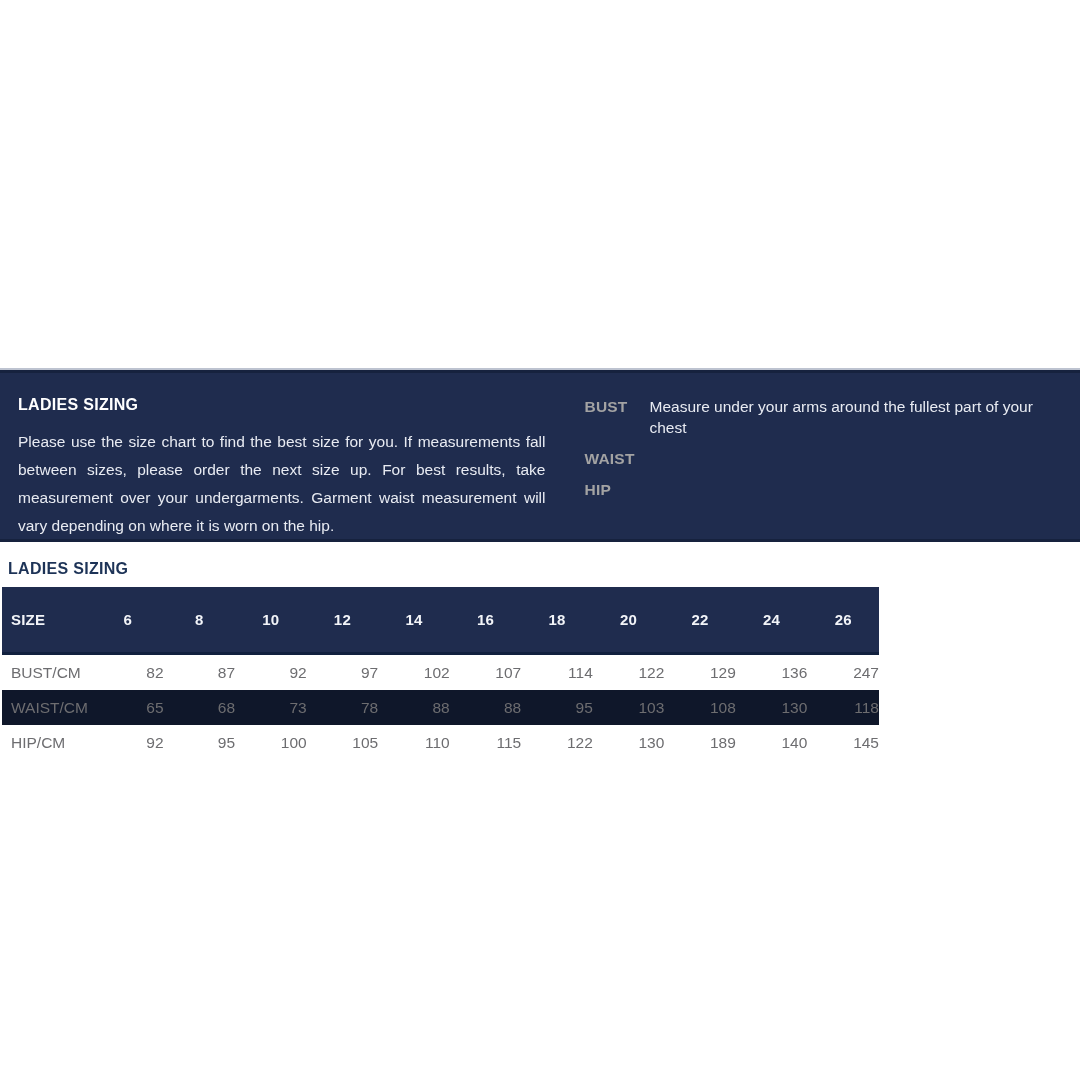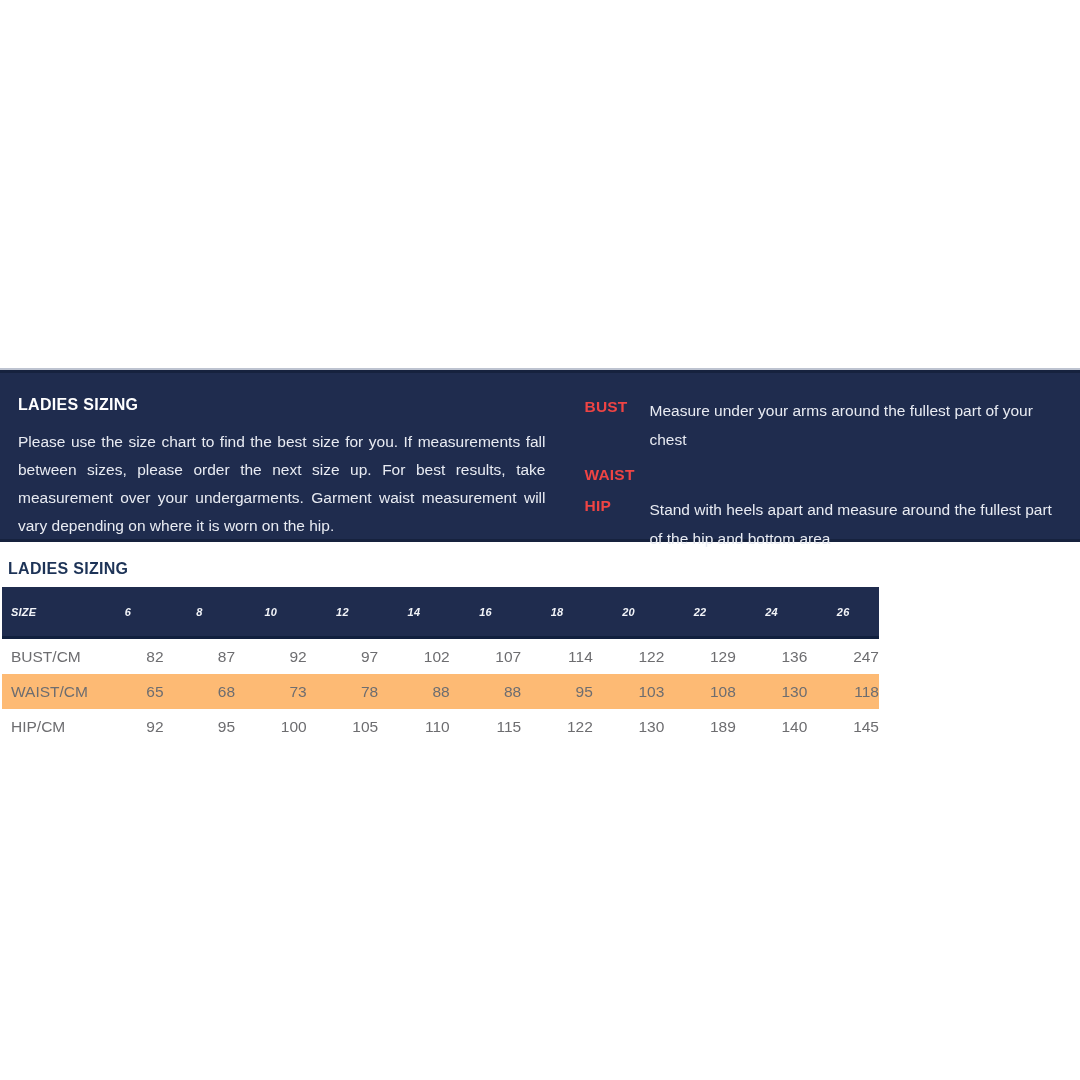--- a/index.html
+++ b/index.html
@@ -39,30 +39,30 @@
     color: #e8ebf2;
     font-size: 15.5px;
     line-height: 28px;
     text-align: justify;
   }
   .banner-right { margin-left: 39px; width: 482px; }
   .def-row { display: flex; margin-bottom: 10px; }
   .def-term {
     width: 65px;
     flex: 0 0 65px;
-    color: #ef4444;
+    color: #a3a3a3;
     font-weight: 700;
     font-size: 15.5px;
     line-height: 21px;
     letter-spacing: 0.2px;
   }
   .def-desc {
     color: #e8ebf2;
     font-size: 15.5px;
-    line-height: 29px;
+    line-height: 21px;
     max-width: 412px;
   }
 
   
   .table-heading {
     position: absolute;
     left: 8px;
     top: 560px;
     color: #1d3357;
     font-size: 16px;
@@ -76,41 +76,40 @@
     width: 877px;
     border-collapse: collapse;
     table-layout: fixed;
   }
   table.sizing thead tr {
     background: #1f2c4e;
     border-bottom: 3px solid #11203e;
   }
   table.sizing th {
     color: #f2f4f8;
-    font-size: 11px;
+    font-size: 15px;
     font-weight: 700;
     height: 33px;
     text-align: center;
-    padding: 8px;
+    padding: 16px;
     letter-spacing: 0.2px;
-    font-style: italic;
   }
   table.sizing th.label-cell,
   table.sizing td.label-cell {
     text-align: left;
     padding-left: 9px;
   }
   table.sizing td {
     color: #6d6d70;
     font-size: 15.5px;
     height: 35px;
     text-align: right;
     padding: 0;
   }
-  table.sizing tbody tr:nth-child(2) { background: #fdba74; }
+  table.sizing tbody tr:nth-child(2) { background: #0f172a; }
 </style>
 </head>
 <body>
 
 <div class="page">
 
   <div class="banner">
     <div class="banner-left">
       <div class="banner-title">LADIES SIZING</div>
       <div class="banner-paragraph">Please use the size chart to find the best size for you. If measurements fall between sizes, please order the next size up. For best results, take measurement over your undergarments. Garment waist measurement will vary depending on where it is worn on the hip.</div>
@@ -118,21 +117,20 @@
     <div class="banner-right">
       <div class="def-row">
         <div class="def-term">BUST</div>
         <div class="def-desc">Measure under your arms around the fullest part of your chest</div>
       </div>
       <div class="def-row">
         <div class="def-term">WAIST</div>
       </div>
       <div class="def-row">
         <div class="def-term">HIP</div>
-        <div class="def-desc">Stand with heels apart and measure around the fullest part of the hip and bottom area</div>
       </div>
     </div>
   </div>
 
   <div class="table-heading">LADIES SIZING</div>
 
   <table class="sizing">
     <colgroup>
         <col style="width: 90px;">
         <col style="width: 71.5px;">

